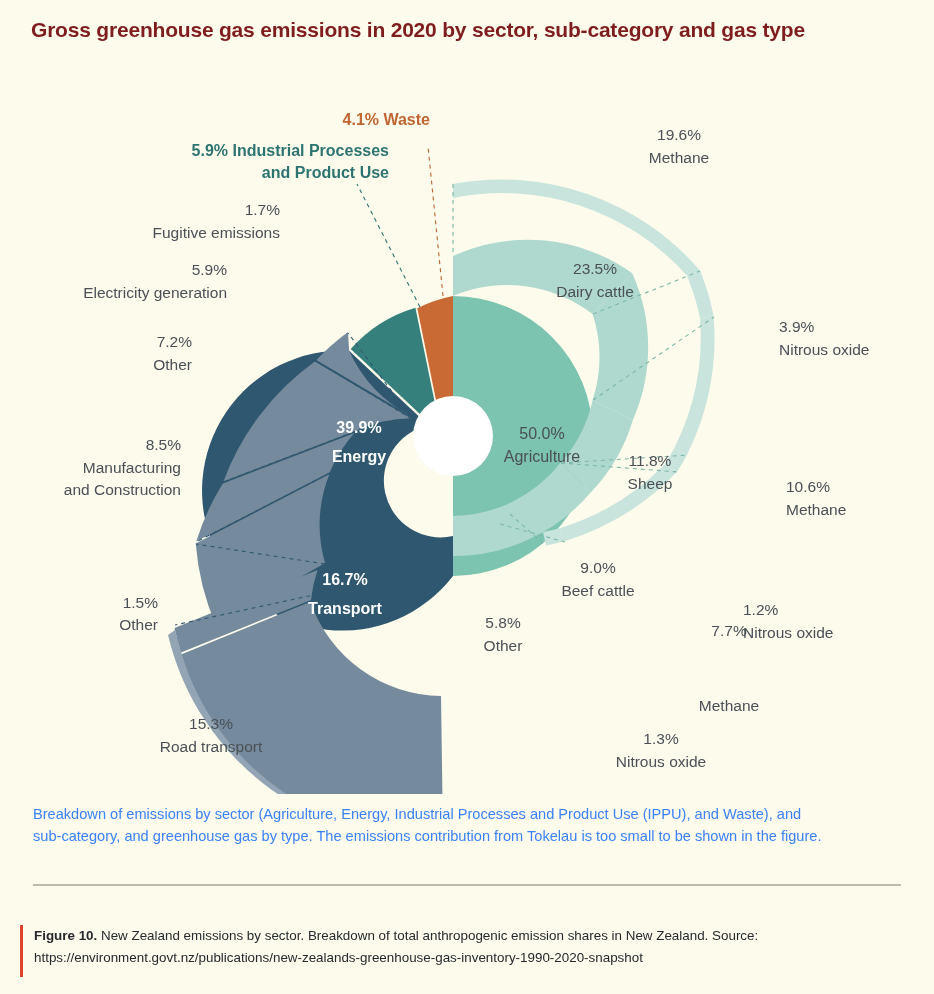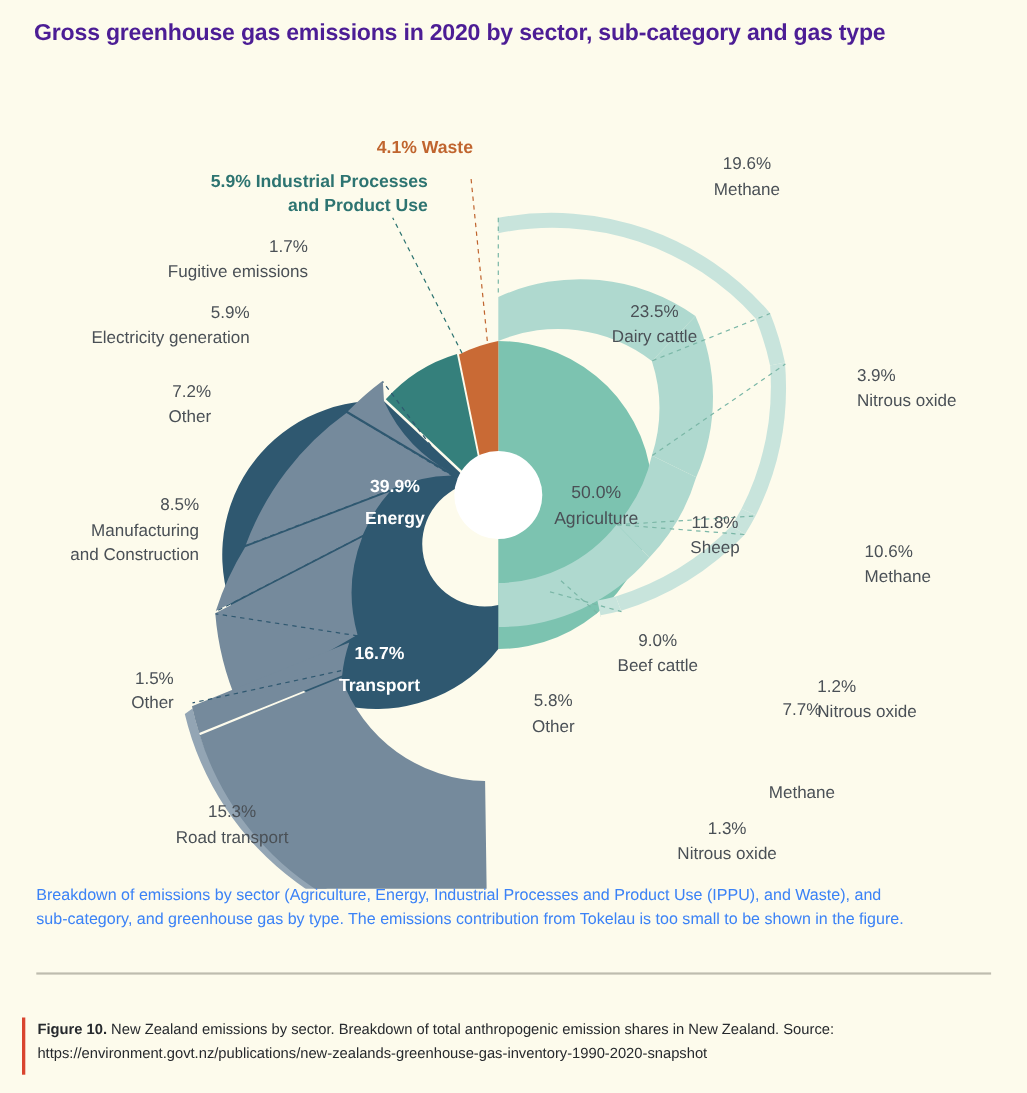--- a/index.html
+++ b/index.html
@@ -6,24 +6,24 @@
   body{
     width:934px;height:994px;
     background:#FDFBEC;
     font-family:"Liberation Sans", sans-serif;
     color:#3C4349;
     overflow:hidden;
     position:relative;
   }
   .title{
     position:absolute;left:31px;top:18px;
-    font-size:21px;font-weight:bold;color:#4c1d95;
+    font-size:21px;font-weight:bold;color:#7f1d1d;
     letter-spacing:-0.2px;
   }
-  .chart-wrap{position:absolute;left:0;top:88px;width:934px;height:720px;}
+  .chart-wrap{position:absolute;left:0;top:74px;width:934px;height:720px;}
   svg{display:block;}
   .lbl{font-family:"Liberation Sans", sans-serif;font-size:15.5px;fill:#4A5056;}
   .lbl-white{fill:#FFFFFF;font-weight:bold;font-size:16px;}
   .lbl-sector{font-size:16px;fill:#4A5056;}
   .lbl-ippu{fill:#2D7471;font-weight:bold;font-size:16px;}
   .lbl-waste{fill:#C0652F;font-weight:bold;font-size:16px;}
   .leader{stroke-dasharray:4 4;fill:none;stroke-width:1.1;}
   .note{
     position:absolute;left:33px;top:803px;width:800px;
     font-size:14.6px;line-height:1.52;color:#3b82f6;

